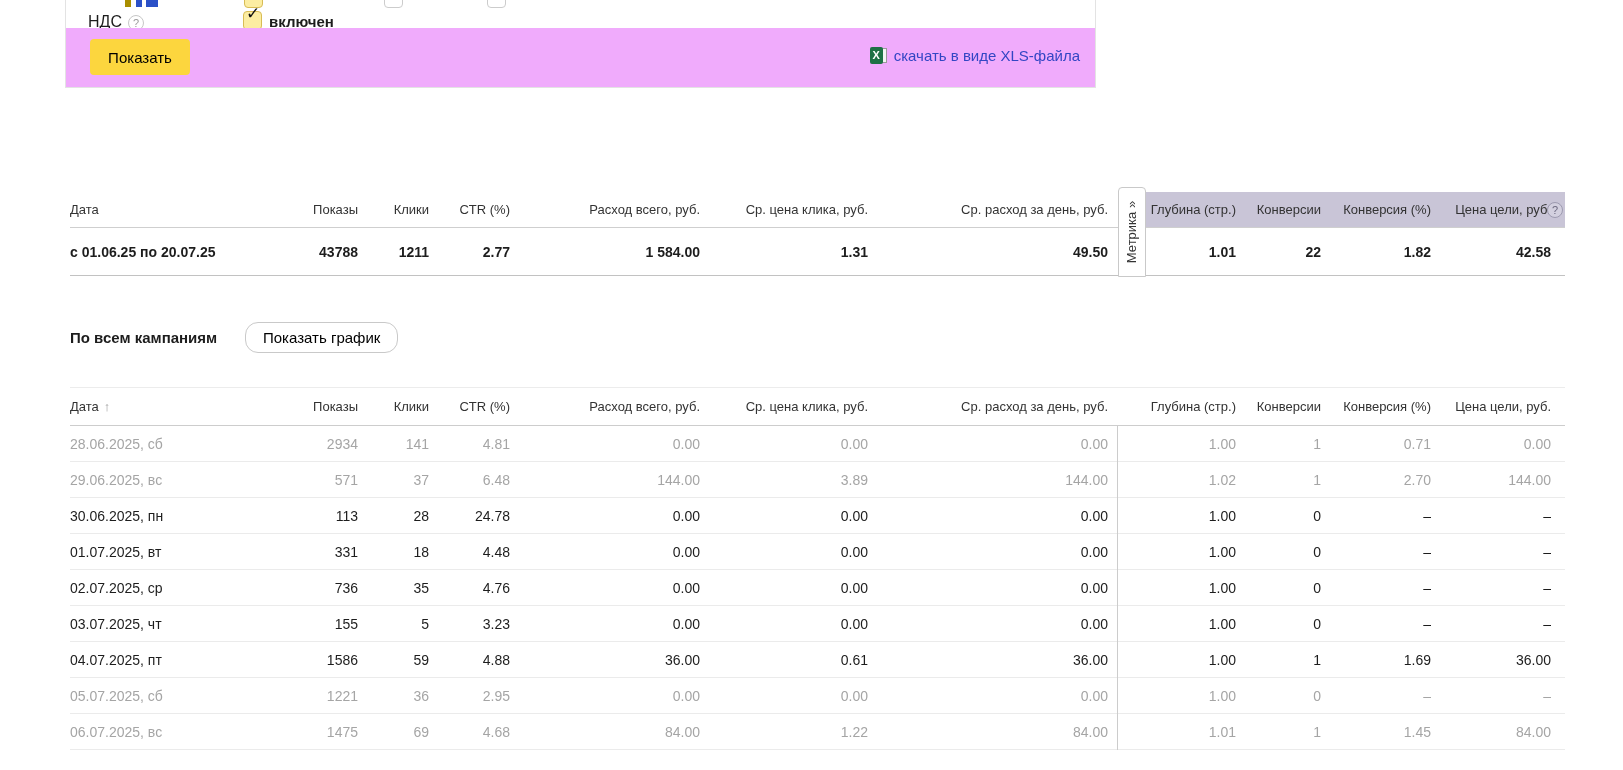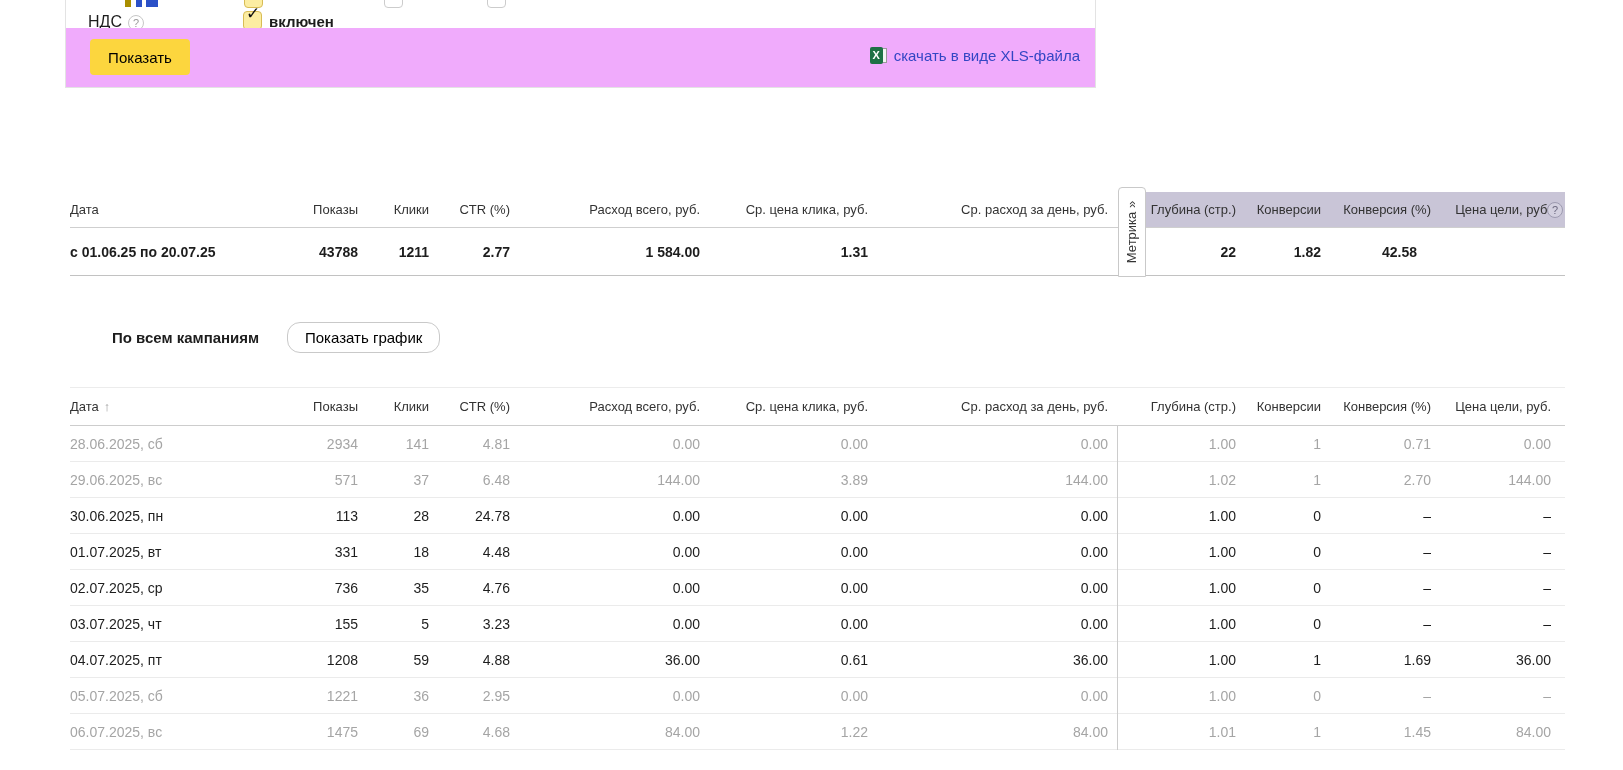--- a/index.html
+++ b/index.html
@@ -43,21 +43,21 @@
   .shead { position:relative; height:36px; border-bottom:1px solid #cfcfcf; font-size:13px; color:#333; }
   .srow  { position:relative; height:48px; border-bottom:1px solid #c2c2c2; font-size:14px; font-weight:700; }
   .metrika-tab { position:absolute; left:1048px; top:-5px; width:28px; height:90px; background:#fff;
                  border:1px solid #c9c9c9; border-radius:4px 4px 0 0; z-index:3; cursor:pointer; }
   .metrika-tab .rot { position:absolute; left:-32px; top:31px; width:90px; height:26px; line-height:26px;
                       text-align:center; font-size:13px; color:#333; transform:rotate(-90deg); }
   .sum-help { position:absolute; left:1477px; top:10px; z-index:2; background:#d3d0df; border-color:#9d9ab0; color:#6d6a80; }
 
   
   .section-block { position:absolute; left:70px; top:322px; display:flex; align-items:center; }
-  .sec-title { width:175px; font-size:15px; font-weight:700;margin-left:42px; }
+  .sec-title { width:175px; font-size:15px; font-weight:700; }
   .chart-btn { height:31px; padding:0 17px; background:#fff; border:1px solid #c9c9c9; border-radius:13px;
                font-size:15px; font-family:inherit; cursor:pointer; }
 
   
   .detail-block { position:absolute; left:70px; top:387px; width:1495px; border-top:1px solid #ececec; }
   .dhead { height:38px; border-bottom:1px solid #cdcdcd; font-size:13px; color:#333; }
   .dhead .c { cursor:pointer; }
   .sort-arrow { color:#9a9a9a; margin-left:5px; font-size:13px; }
   .drow { height:36px; border-bottom:1px solid #ebebeb; font-size:14px; }
   .drow.muted .c { color:var(--muted-text,#a5a5a5); }
@@ -111,20 +111,21 @@
         <div class="c num">Конверсия (%)</div>
         <div class="c num last">Цена цели, руб.</div>
       </div>
     <div class="grid srow" id="summary-row">
         <div class="c date">с 01.06.25 по 20.07.25</div>
         <div class="c num">43788</div>
         <div class="c num">1211</div>
         <div class="c num">2.77</div>
         <div class="c num">1 584.00</div>
         <div class="c num">1.31</div>
+        <div class="c num">49.50</div>
         <div class="c gap"></div>
         <div class="c num">1.01</div>
         <div class="c num">22</div>
         <div class="c num">1.82</div>
         <div class="c num last">42.58</div>
       </div>
     <div class="metrika-tab">
       <div class="rot">Метрика »</div>
     </div>
     <span class="help-q sum-help">?</span>
@@ -232,21 +233,21 @@
           <div class="c num">0.00</div>
           <div class="c num">0.00</div>
           <div class="c gap"></div>
           <div class="c num">1.00</div>
           <div class="c num">0</div>
           <div class="c num">–</div>
           <div class="c num last">–</div>
         </div>
         <div class="grid drow">
           <div class="c date">04.07.2025, пт</div>
-          <div class="c num">1208</div>
+          <div class="c num">1586</div>
           <div class="c num">59</div>
           <div class="c num">4.88</div>
           <div class="c num">36.00</div>
           <div class="c num">0.61</div>
           <div class="c num">36.00</div>
           <div class="c gap"></div>
           <div class="c num">1.00</div>
           <div class="c num">1</div>
           <div class="c num">1.69</div>
           <div class="c num last">36.00</div>

